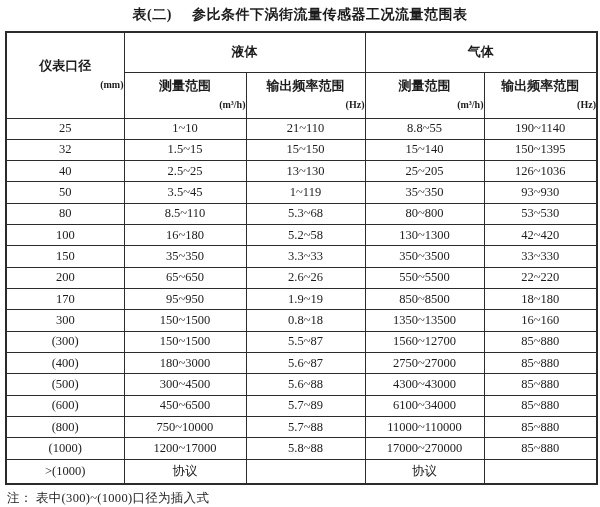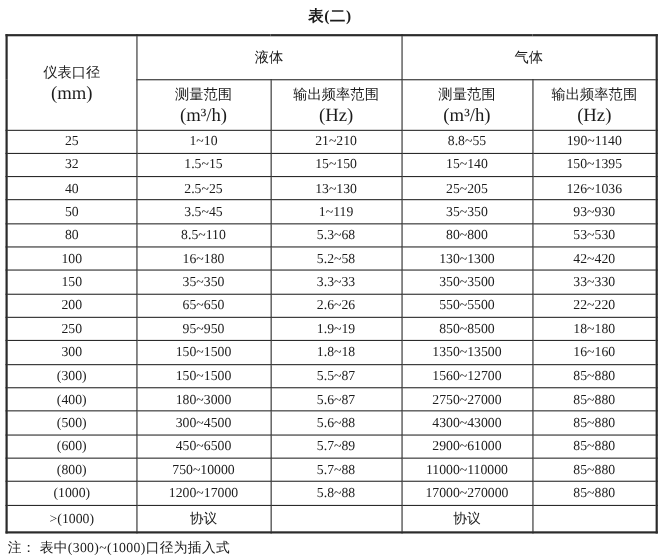--- a/index.html
+++ b/index.html
@@ -37,38 +37,39 @@
     border: 1px solid #2b2b2b;
     text-align: center;
     vertical-align: middle;
     font-weight: normal;
     padding: 0;
     overflow: hidden;
     white-space: nowrap;
   }
   .flow-table thead tr.hrow1 { height: 40px; }
   .flow-table thead tr.hrow2 { height: 46px; }
-  .flow-table thead th { font-size: 13px; font-weight: normal; }
-  .flow-table thead th .sub { font-size: 17px; }
+  .flow-table thead th { font-size: 13px; font-weight: bold; }
+  .flow-table thead th .sub { font-size: 10px; text-align: right; }
   .flow-table tbody tr { height: 16px; }
   .flow-table tbody td { font-size: 12.5px; }
   .hdr-line { line-height: 19px; }
   .note {
     position: absolute;
     top: 490px;
     left: 7px;
     font-size: 12.5px;
     letter-spacing: 0.3px;
   }
 </style>
 </head>
 <body>
 
 <div class="doc-title">
   <span>表(二)</span>
+  <span>参比条件下涡街流量传感器工况流量范围表</span>
 </div>
 
 <table class="flow-table">
   <colgroup>
     <col style="width:118px">
     <col style="width:122px">
     <col style="width:119px">
     <col style="width:119px">
     <col style="width:113px">
   </colgroup>
@@ -97,21 +98,21 @@
       <th>
         <div class="hdr-line">输出频率范围</div>
         <div class="hdr-line sub">(Hz)</div>
       </th>
     </tr>
   </thead>
   <tbody>
       <tr>
         <td>25</td>
         <td>1~10</td>
-        <td>21~210</td>
+        <td>21~110</td>
         <td>8.8~55</td>
         <td>190~1140</td>
       </tr>
       <tr>
         <td>32</td>
         <td>1.5~15</td>
         <td>15~150</td>
         <td>15~140</td>
         <td>150~1395</td>
       </tr>
@@ -151,30 +152,30 @@
         <td>33~330</td>
       </tr>
       <tr>
         <td>200</td>
         <td>65~650</td>
         <td>2.6~26</td>
         <td>550~5500</td>
         <td>22~220</td>
       </tr>
       <tr>
-        <td>250</td>
+        <td>170</td>
         <td>95~950</td>
         <td>1.9~19</td>
         <td>850~8500</td>
         <td>18~180</td>
       </tr>
       <tr>
         <td>300</td>
         <td>150~1500</td>
-        <td>1.8~18</td>
+        <td>0.8~18</td>
         <td>1350~13500</td>
         <td>16~160</td>
       </tr>
       <tr>
         <td>(300)</td>
         <td>150~1500</td>
         <td>5.5~87</td>
         <td>1560~12700</td>
         <td>85~880</td>
       </tr>
@@ -189,21 +190,21 @@
         <td>(500)</td>
         <td>300~4500</td>
         <td>5.6~88</td>
         <td>4300~43000</td>
         <td>85~880</td>
       </tr>
       <tr>
         <td>(600)</td>
         <td>450~6500</td>
         <td>5.7~89</td>
-        <td>2900~61000</td>
+        <td>6100~34000</td>
         <td>85~880</td>
       </tr>
       <tr>
         <td>(800)</td>
         <td>750~10000</td>
         <td>5.7~88</td>
         <td>11000~110000</td>
         <td>85~880</td>
       </tr>
       <tr>

